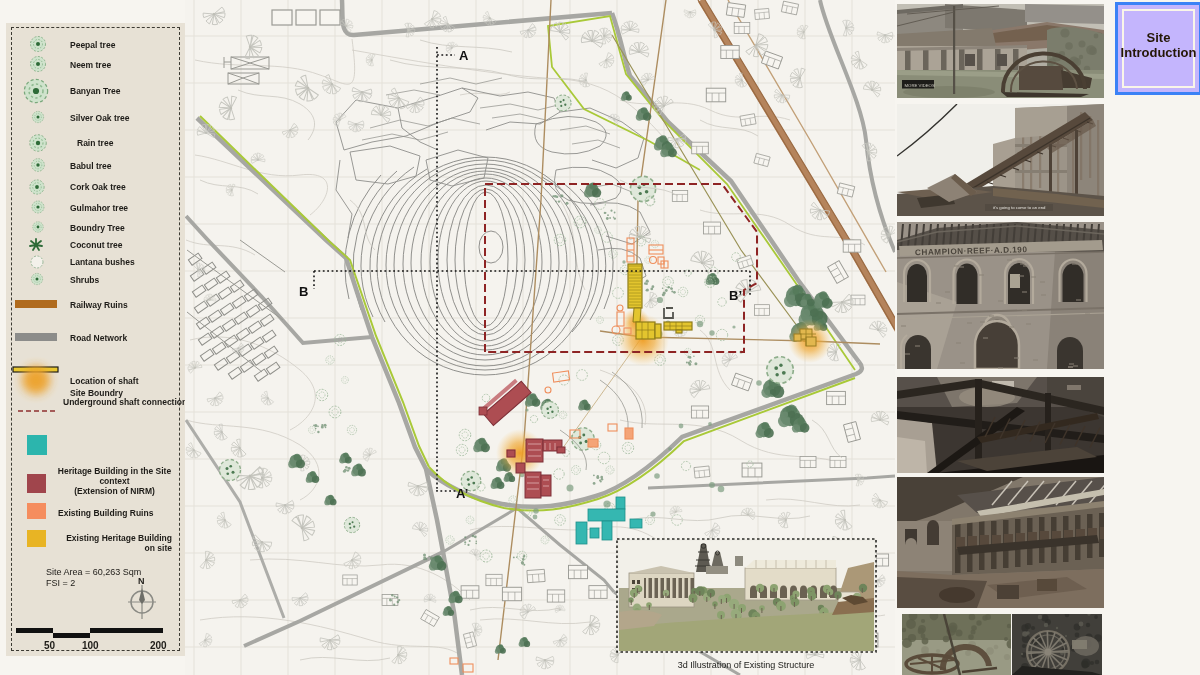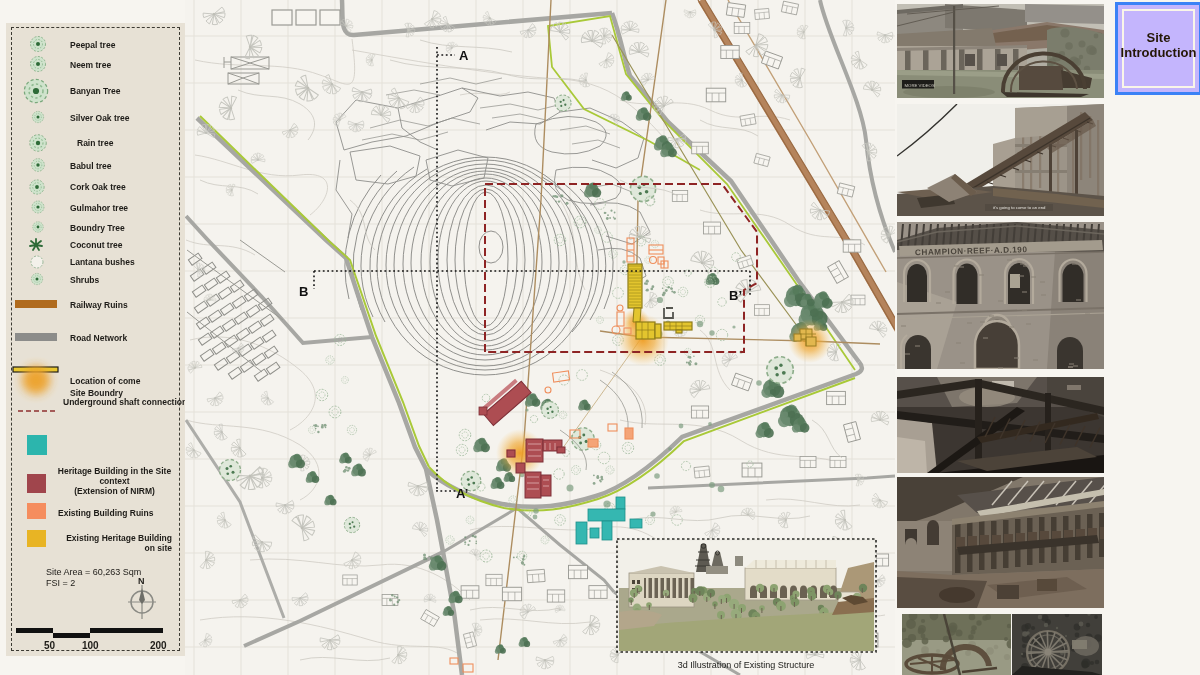--- a/index.html
+++ b/index.html
@@ -113,21 +113,21 @@
   <div class="ltxt" style="left:70px;top:161px;">Babul tree</div>
   <div class="ltxt" style="left:70px;top:182px;">Cork Oak tree</div>
   <div class="ltxt" style="left:70px;top:203px;">Gulmahor tree</div>
   <div class="ltxt" style="left:70px;top:223px;">Boundry Tree</div>
   <div class="ltxt" style="left:70px;top:240px;">Coconut tree</div>
   <div class="ltxt" style="left:70px;top:257px;">Lantana bushes</div>
   <div class="ltxt" style="left:70px;top:275px;">Shrubs</div>
   <div class="ltxt" style="left:70px;top:300px;">Railway Ruins</div>
   <div class="ltxt" style="left:70px;top:333px;">Road Network</div>
   <div class="ltxt" style="left:63px;top:365px;margin-top:32px;">Underground shaft connection</div>
-  <div class="ltxt" style="left:70px;top:376px;">Location of come</div>
+  <div class="ltxt" style="left:70px;top:376px;">Location of shaft</div>
   <div class="ltxt" style="left:70px;top:388px;">Site Boundry</div>
   <div class="ltxt" style="left:52px;top:466px;width:125px;text-align:center;">Heritage Building in the Site context<br>(Extension of NIRM)</div>
   <div class="ltxt" style="left:58px;top:508px;">Existing Building Ruins</div>
   <div class="ltxt" style="left:52px;top:533px;width:120px;text-align:right;">Existing Heritage Building<br>on site</div>
   <div class="ltxt" style="left:46px;top:567px;font-weight:400;font-size:9px;">Site Area = 60,263 Sqm<br>FSI = 2</div>
   <div class="ltxt" style="left:138px;top:576px;font-size:9px;">N</div>
   <div class="ltxt" style="left:44px;top:640px;font-size:10px;">50</div>
   <div class="ltxt" style="left:82px;top:640px;font-size:10px;">100</div>
   <div class="ltxt" style="left:150px;top:640px;font-size:10px;">200</div>
 </div>

